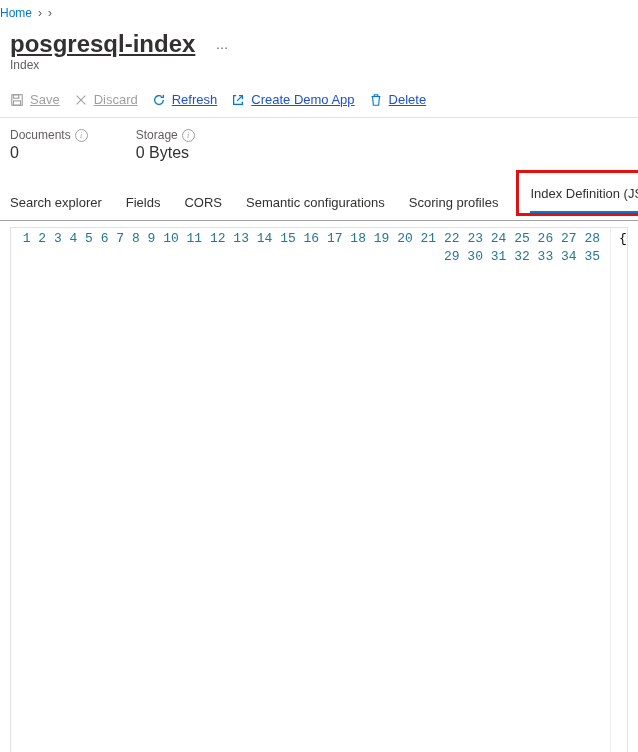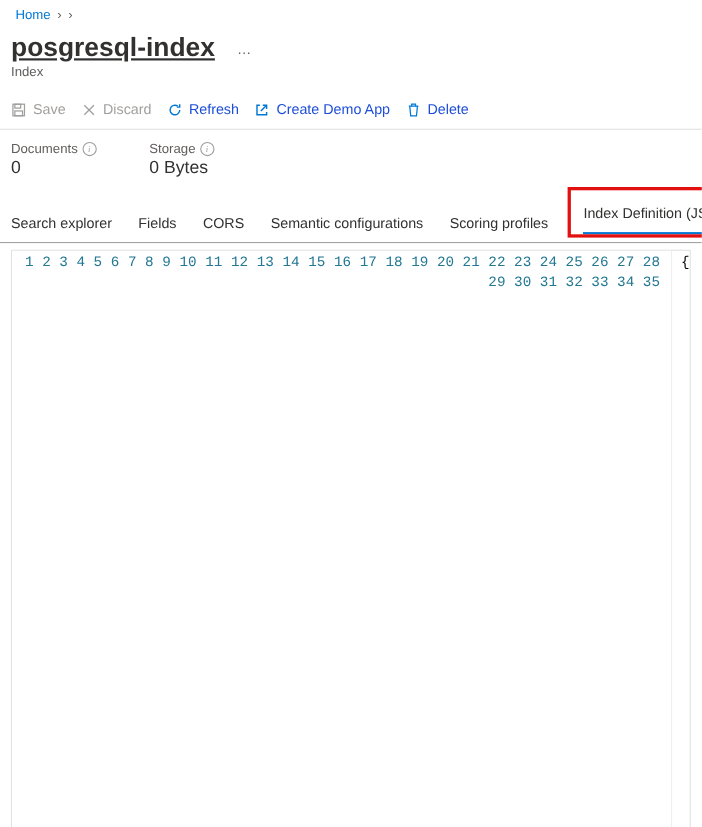--- a/index.html
+++ b/index.html
@@ -8,21 +8,21 @@
     font-family: "Segoe UI", -apple-system, sans-serif;
     font-size: 13px;
     color: #323130;
     width: 638px;
     background: #fff;
   }
   .crumbs {
     display: flex;
     align-items: flex-start;
     gap: 6px;
-    padding: 6px 14px;
+    padding: 6px 0;
     font-size: 12px;
   }
   .crumbs a { color: #0078d4; text-decoration: none; cursor: pointer; }
   .crumbs .sep { color: #605e5c; }
   .title-row {
     display: flex;
     align-items: center;
     padding: 4px 10px 0 10px;
   }
   .title-row h1 {
@@ -34,21 +34,21 @@
   .subtitle { padding: 0 26px 14px 10px; font-size: 12px; color: #605e5c; }
   .more { margin-left: 20px; color: #605e5c; letter-spacing: 1px; cursor: pointer; }
   .toolbar {
     display: flex;
     align-items: center;
     gap: 14px;
     padding: 6px 10px 10px 10px;
     border-bottom: 1px solid #e1e1e1;
     font-size: 13px;
   }
-  .tbtn { display: flex; align-items: flex-end; gap: 6px; cursor: pointer; }
+  .tbtn { display: flex; align-items: flex-end; gap: 6px; cursor: pointer; text-decoration: underline; }
   .tbtn.disabled { color: #a19f9d; cursor: default; }
   .tbtn.enabled { color: #1d4ed8; }
   .tbtn.enabled .ico { color: #0078d4; }
   .ico { display: inline-flex; }
   .stats {
     display: flex;
     gap: 48px;
     padding: 10px 10px 16px 10px;
   }
   .stat-label { font-size: 12px; color: #605e5c; display: flex; align-items: center; gap: 4px; }

